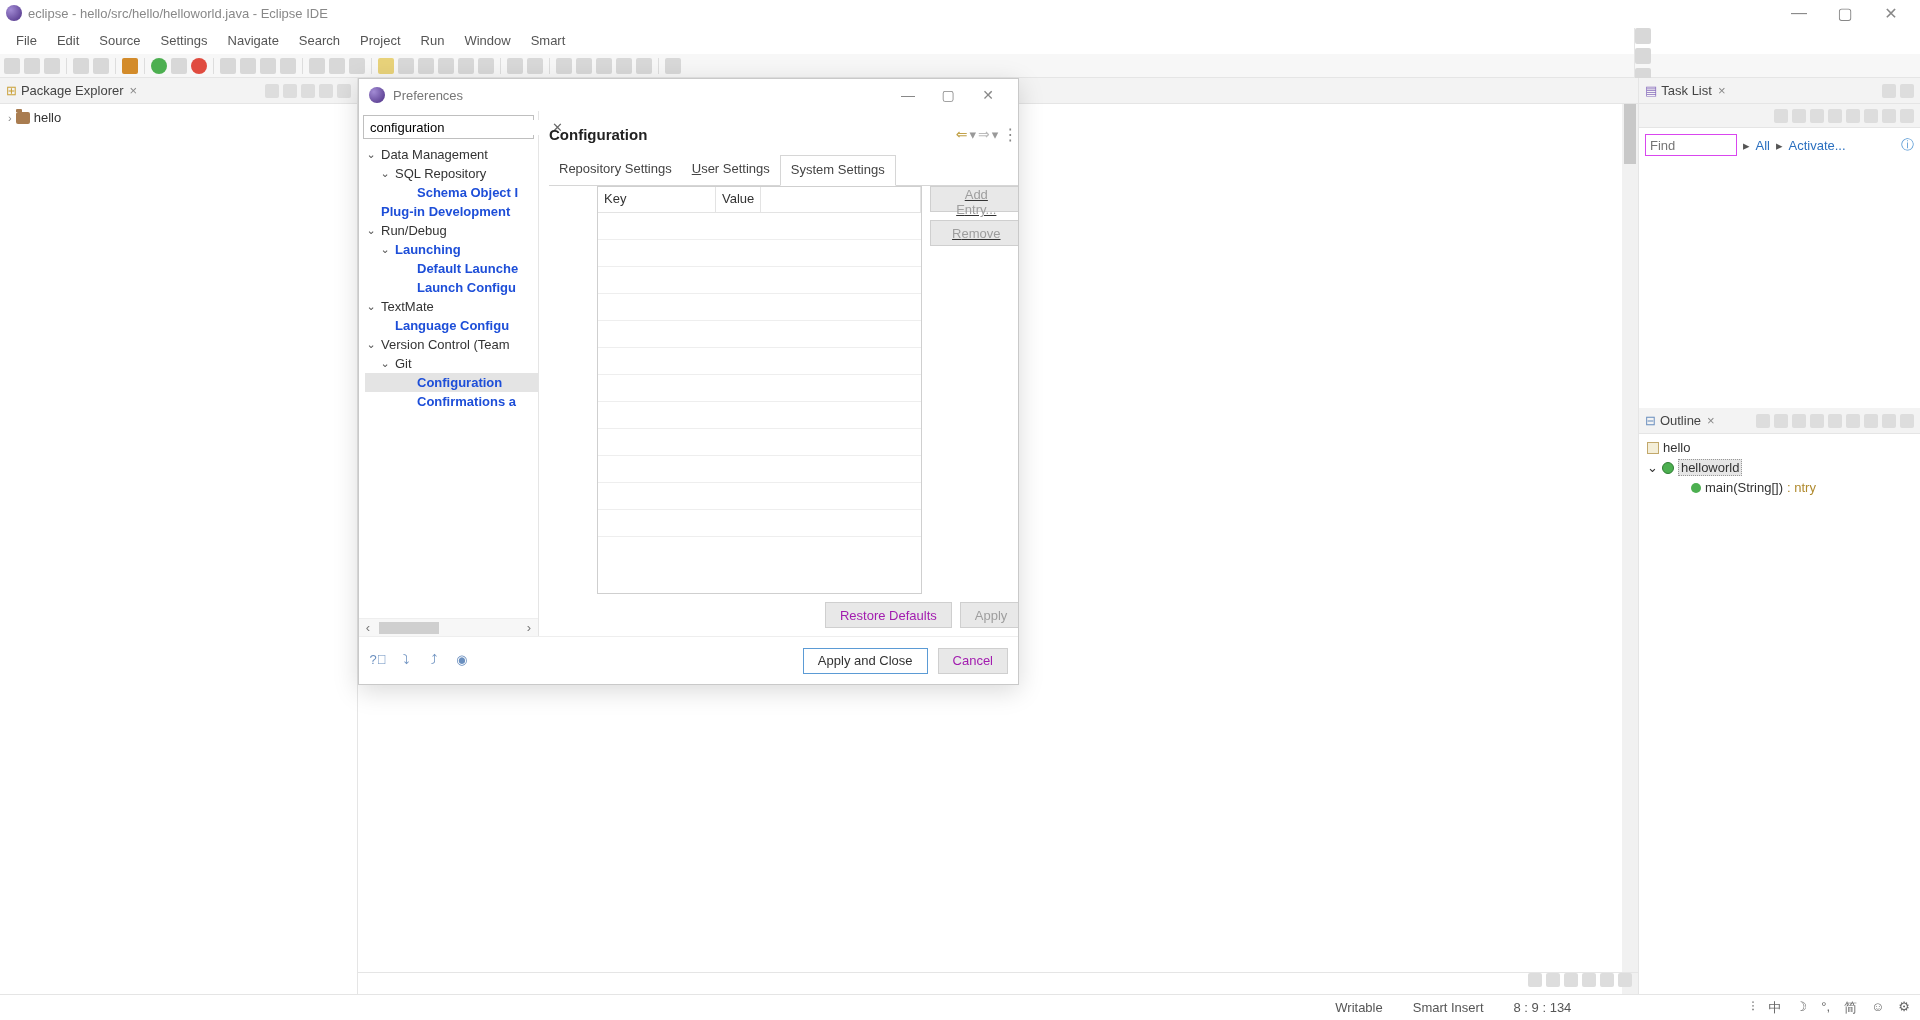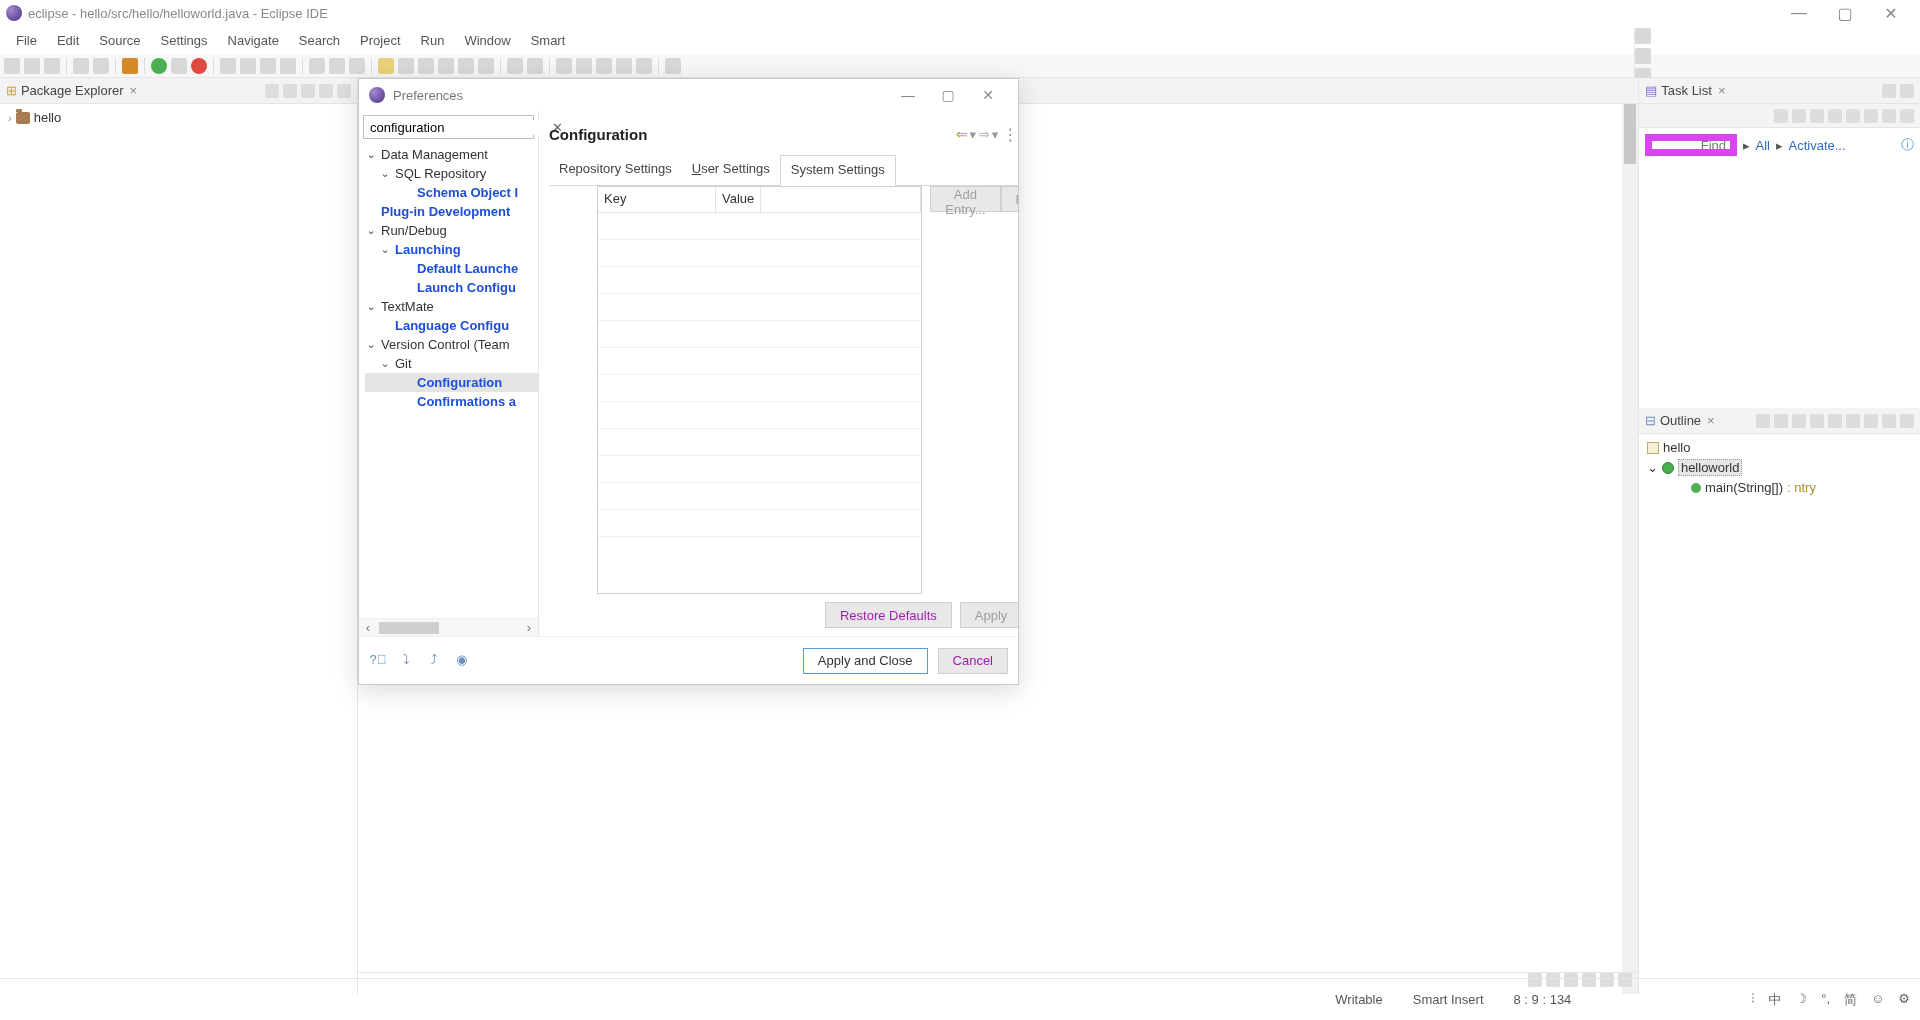--- a/index.html
+++ b/index.html
@@ -37,33 +37,33 @@
 
 .pkgbody { padding: 4px 8px; }
 .pkgbody .row { display: flex; align-items: center; gap: 4px; padding: 2px 0; }
 .pkgbody .chev { color: #888; font-size: 11px; }
 .folder-icon { width: 14px; height: 12px; background: #a97c50; border-radius: 2px; position: relative; }
 .folder-icon::before { content: ""; position: absolute; top: -3px; left: 0; width: 6px; height: 3px; background: #a97c50; border-radius: 1px 1px 0 0; }
 
 
 .taskbody { padding: 6px; }
 .taskfilter { display: flex; align-items: center; gap: 6px; }
-.taskfilter input { width: 92px; height: 22px; border: 7px solid #d946ef; padding: 0 4px; text-align: right; }
+.taskfilter input { width: 92px; height: 22px; border: 1px solid #d946ef; padding: 0 4px; }
 .taskfilter .link { color: #2a6fbf; }
 .outlinebody { padding: 4px 8px; }
 .outlinebody .row { display: flex; align-items: center; gap: 4px; padding: 2px 0; }
 .outlinebody .indent2 { padding-left: 44px; }
 .dot-pkg { width: 12px; height: 12px; border: 1px solid #c2a86b; background: #f4eed8; }
 .dot-class { width: 12px; height: 12px; border-radius: 50%; background: #4caf50; border: 1px solid #2e7d32; }
 .dot-method { width: 10px; height: 10px; border-radius: 50%; background: #4caf50; }
 .outline-sel { background: #e6e6e6; border: 1px dotted #999; padding: 0 2px; }
 .ret { color: #b08a2e; }
 
 
-.statusbar { height: 42px; border-top: 1px solid #e5e5e5; display: flex; align-items: center; padding: 0 10px; gap: 30px; color: #555; position: absolute; bottom: 0; left: 0; right: 0; }
+.statusbar { height: 26px; border-top: 1px solid #e5e5e5; display: flex; align-items: center; padding: 0 10px; gap: 30px; color: #555; position: absolute; bottom: 0; left: 0; right: 0; }
 .statusbar .spacer { flex: 1; }
 .statusbar .ime { display: flex; gap: 14px; font-size: 18px; color: #666; }
 
 
 .vscroll { position: absolute; right: 0; top: 26px; bottom: 0; width: 16px; background: #f1f1f1; }
 .vscroll .thumb { position: absolute; top: 0; left: 2px; right: 2px; height: 60px; background: #c8c8c8; }
 
 
 .dialog { position: absolute; left: 358px; top: 78px; width: 661px; height: 607px; background: #fff; border: 1px solid #c9c9c9; box-shadow: 0 6px 24px rgba(0,0,0,.15); display: flex; flex-direction: column; }
 .dlg-title { height: 32px; display: flex; align-items: center; padding: 0 10px; color: #777; }
@@ -109,21 +109,21 @@
 .btn { height: 26px; padding: 0 14px; background: #e8e8e8; border: 1px solid #cfcfcf; color: #a21caf; }
 .btn.disabled { color: #9e9e9e; }
 .btn.primary { border: 1px solid #5b9bd5; background: #fff; color: #333; }
 
 .tablewrap { display: flex; gap: 8px; flex: 1; }
 .kvtable { flex: 1; border: 1px solid #cfcfcf; margin-left: 48px; }
 .kvtable .hdr { display: flex; height: 26px; border-bottom: 1px solid #e3e3e3; background: #fff; }
 .kvtable .hdr .c { padding: 4px 6px; border-right: 1px solid #e3e3e3; }
 .kvtable .hdr .c1 { width: 118px; } .kvtable .hdr .c2 { flex: 1; } .kvtable .hdr .c3 { width: 160px; }
 .kvtable .rows .r { height: 27px; border-bottom: 1px solid #eee; }
-.sidebtns { width: 92px; display: flex; flex-direction: row; gap: 0; }
+.sidebtns { width: 92px; display: flex; flex-direction: column; gap: 8px; text-decoration: underline; }
 
 .restorerow { display: flex; justify-content: flex-end; gap: 8px; padding: 8px 0; }
 .dlg-footer { height: 48px; border-top: 1px solid #eee; display: flex; align-items: center; padding: 0 10px; gap: 10px; }
 .dlg-footer .ficon { width: 18px; height: 18px; color: #6a8fbf; text-align: center; }
 .dlg-footer .grow { flex: 1; }
 
 .small-toolbar { height: 24px; background: #f3f3f3; border-bottom: 1px solid #e5e5e5; display: flex; align-items: center; justify-content: flex-end; gap: 4px; padding: 0 6px; }
 .small-toolbar .sm { width: 14px; height: 14px; background: #ddd; border-radius: 2px; }
 
 .center .tabstrip { height: 26px; background: #f3f3f3; border-bottom: 1px solid #e5e5e5; }

